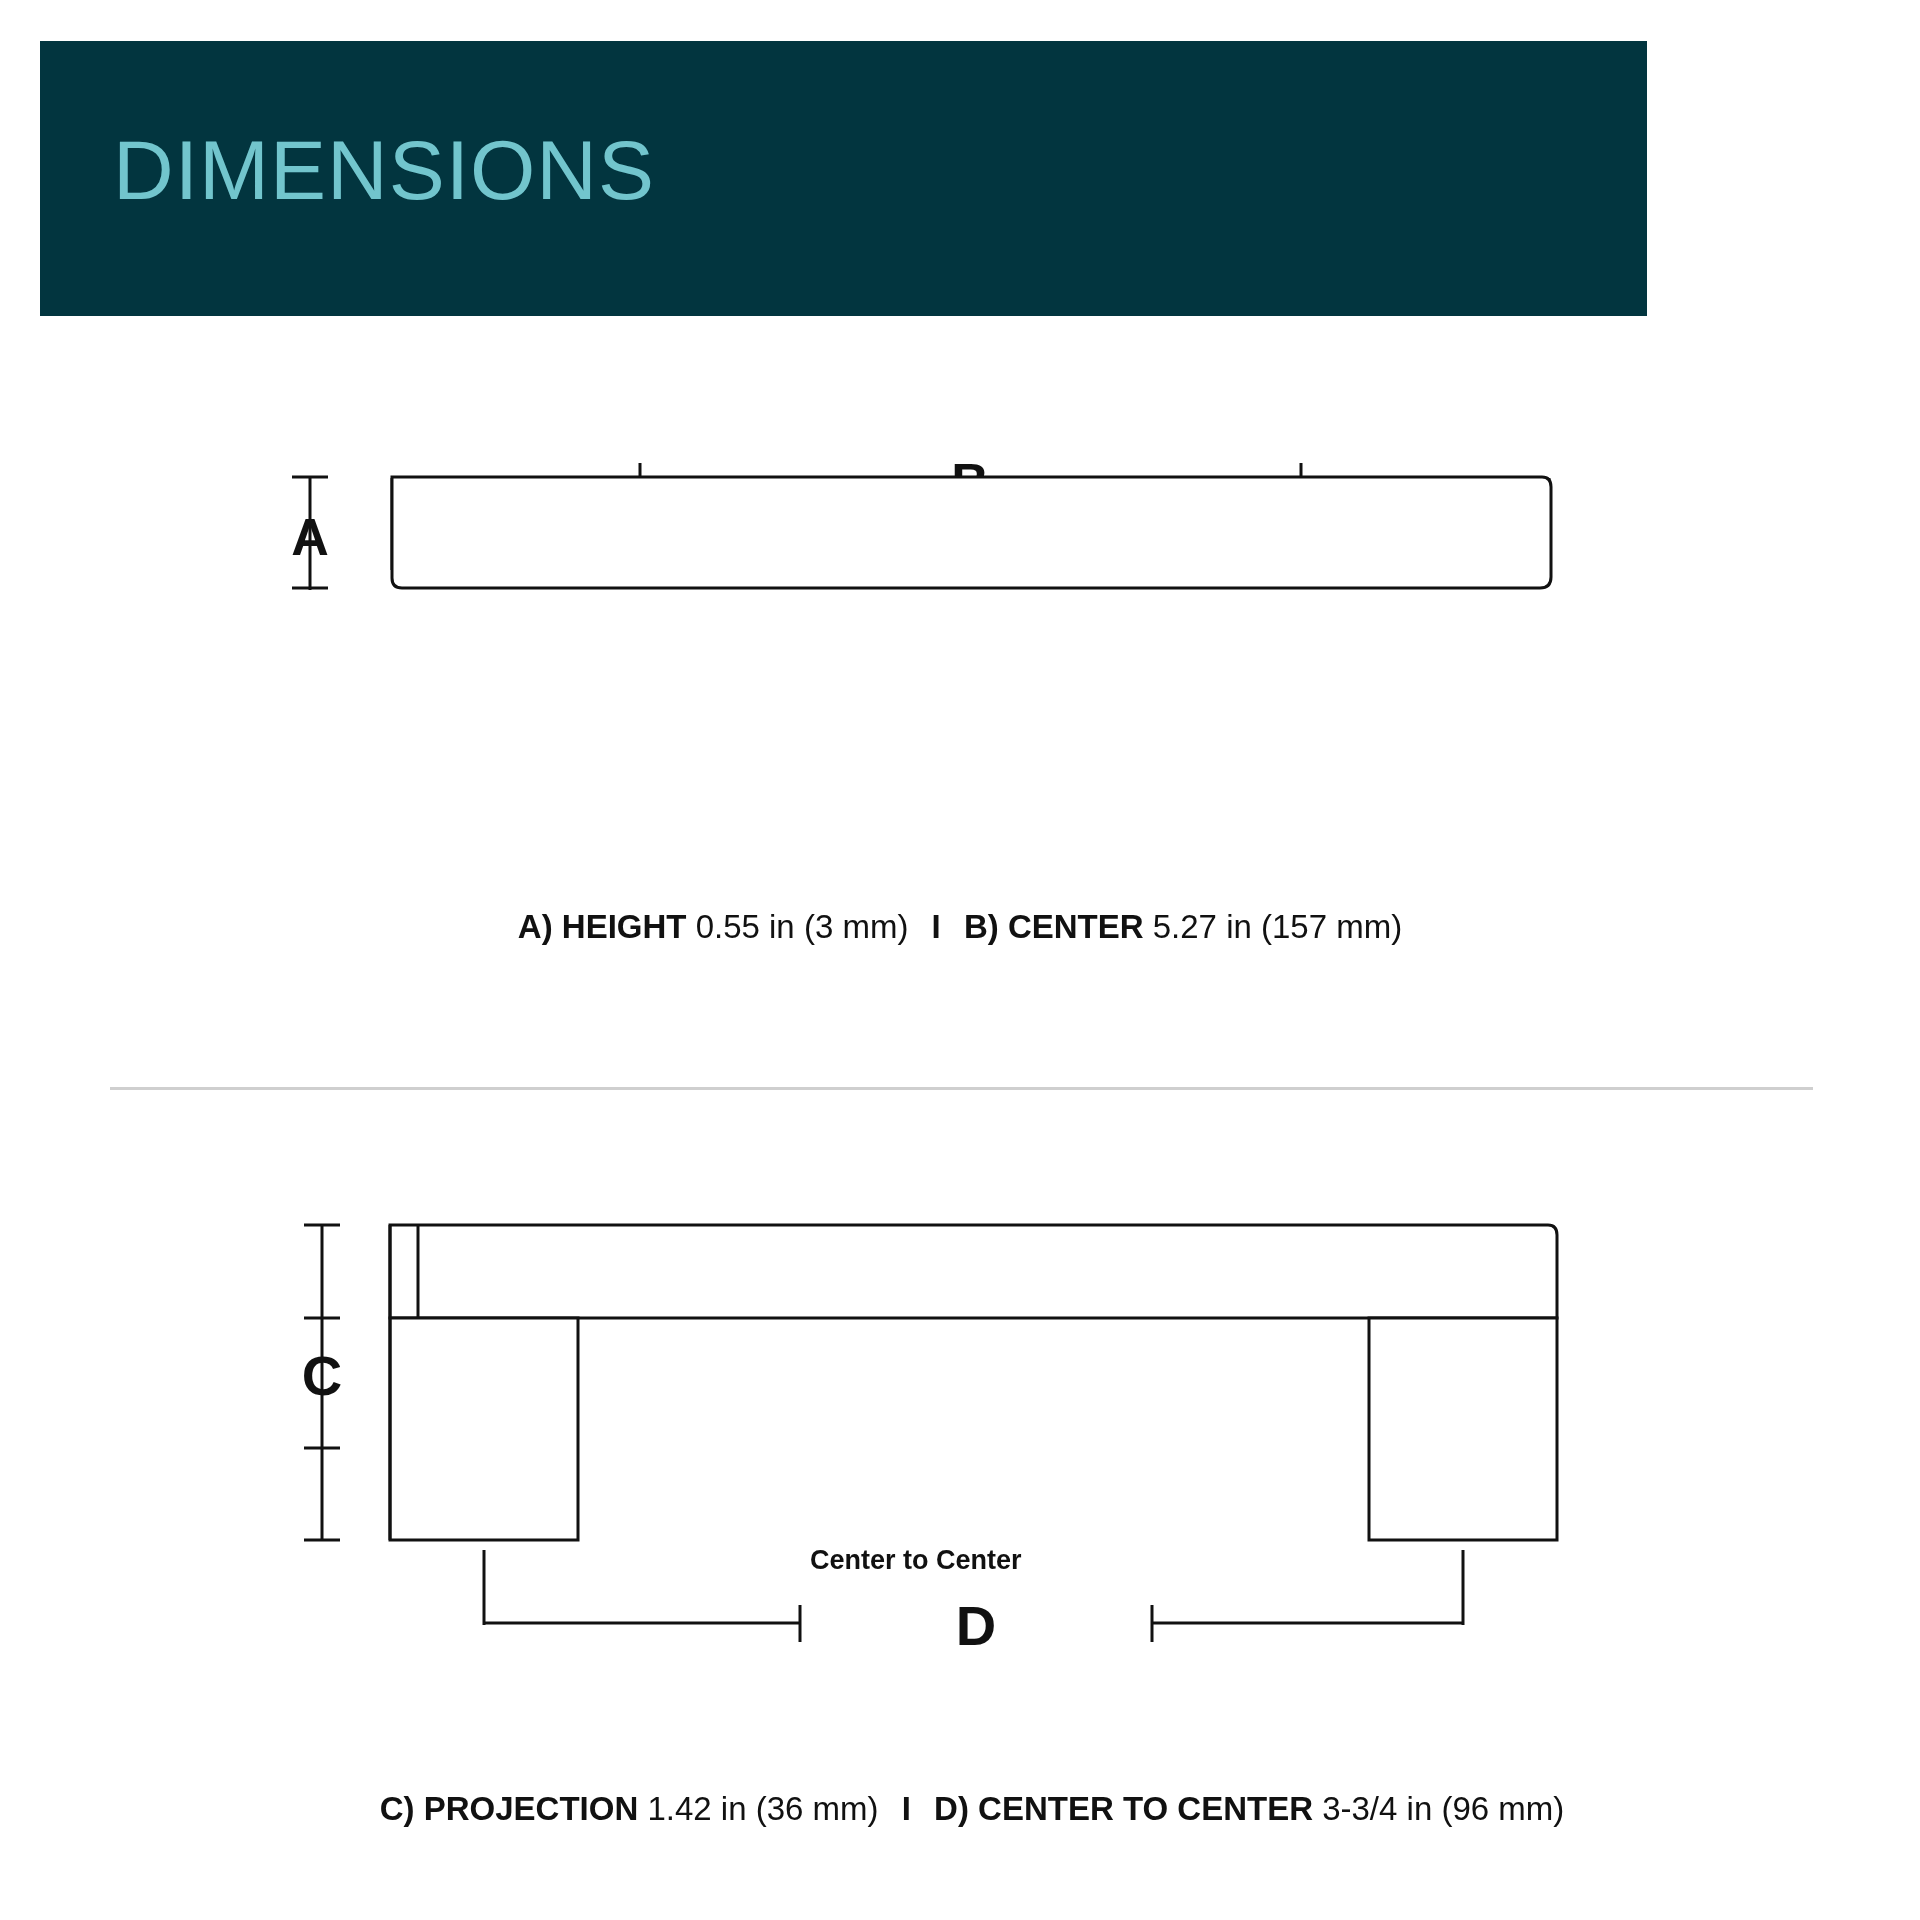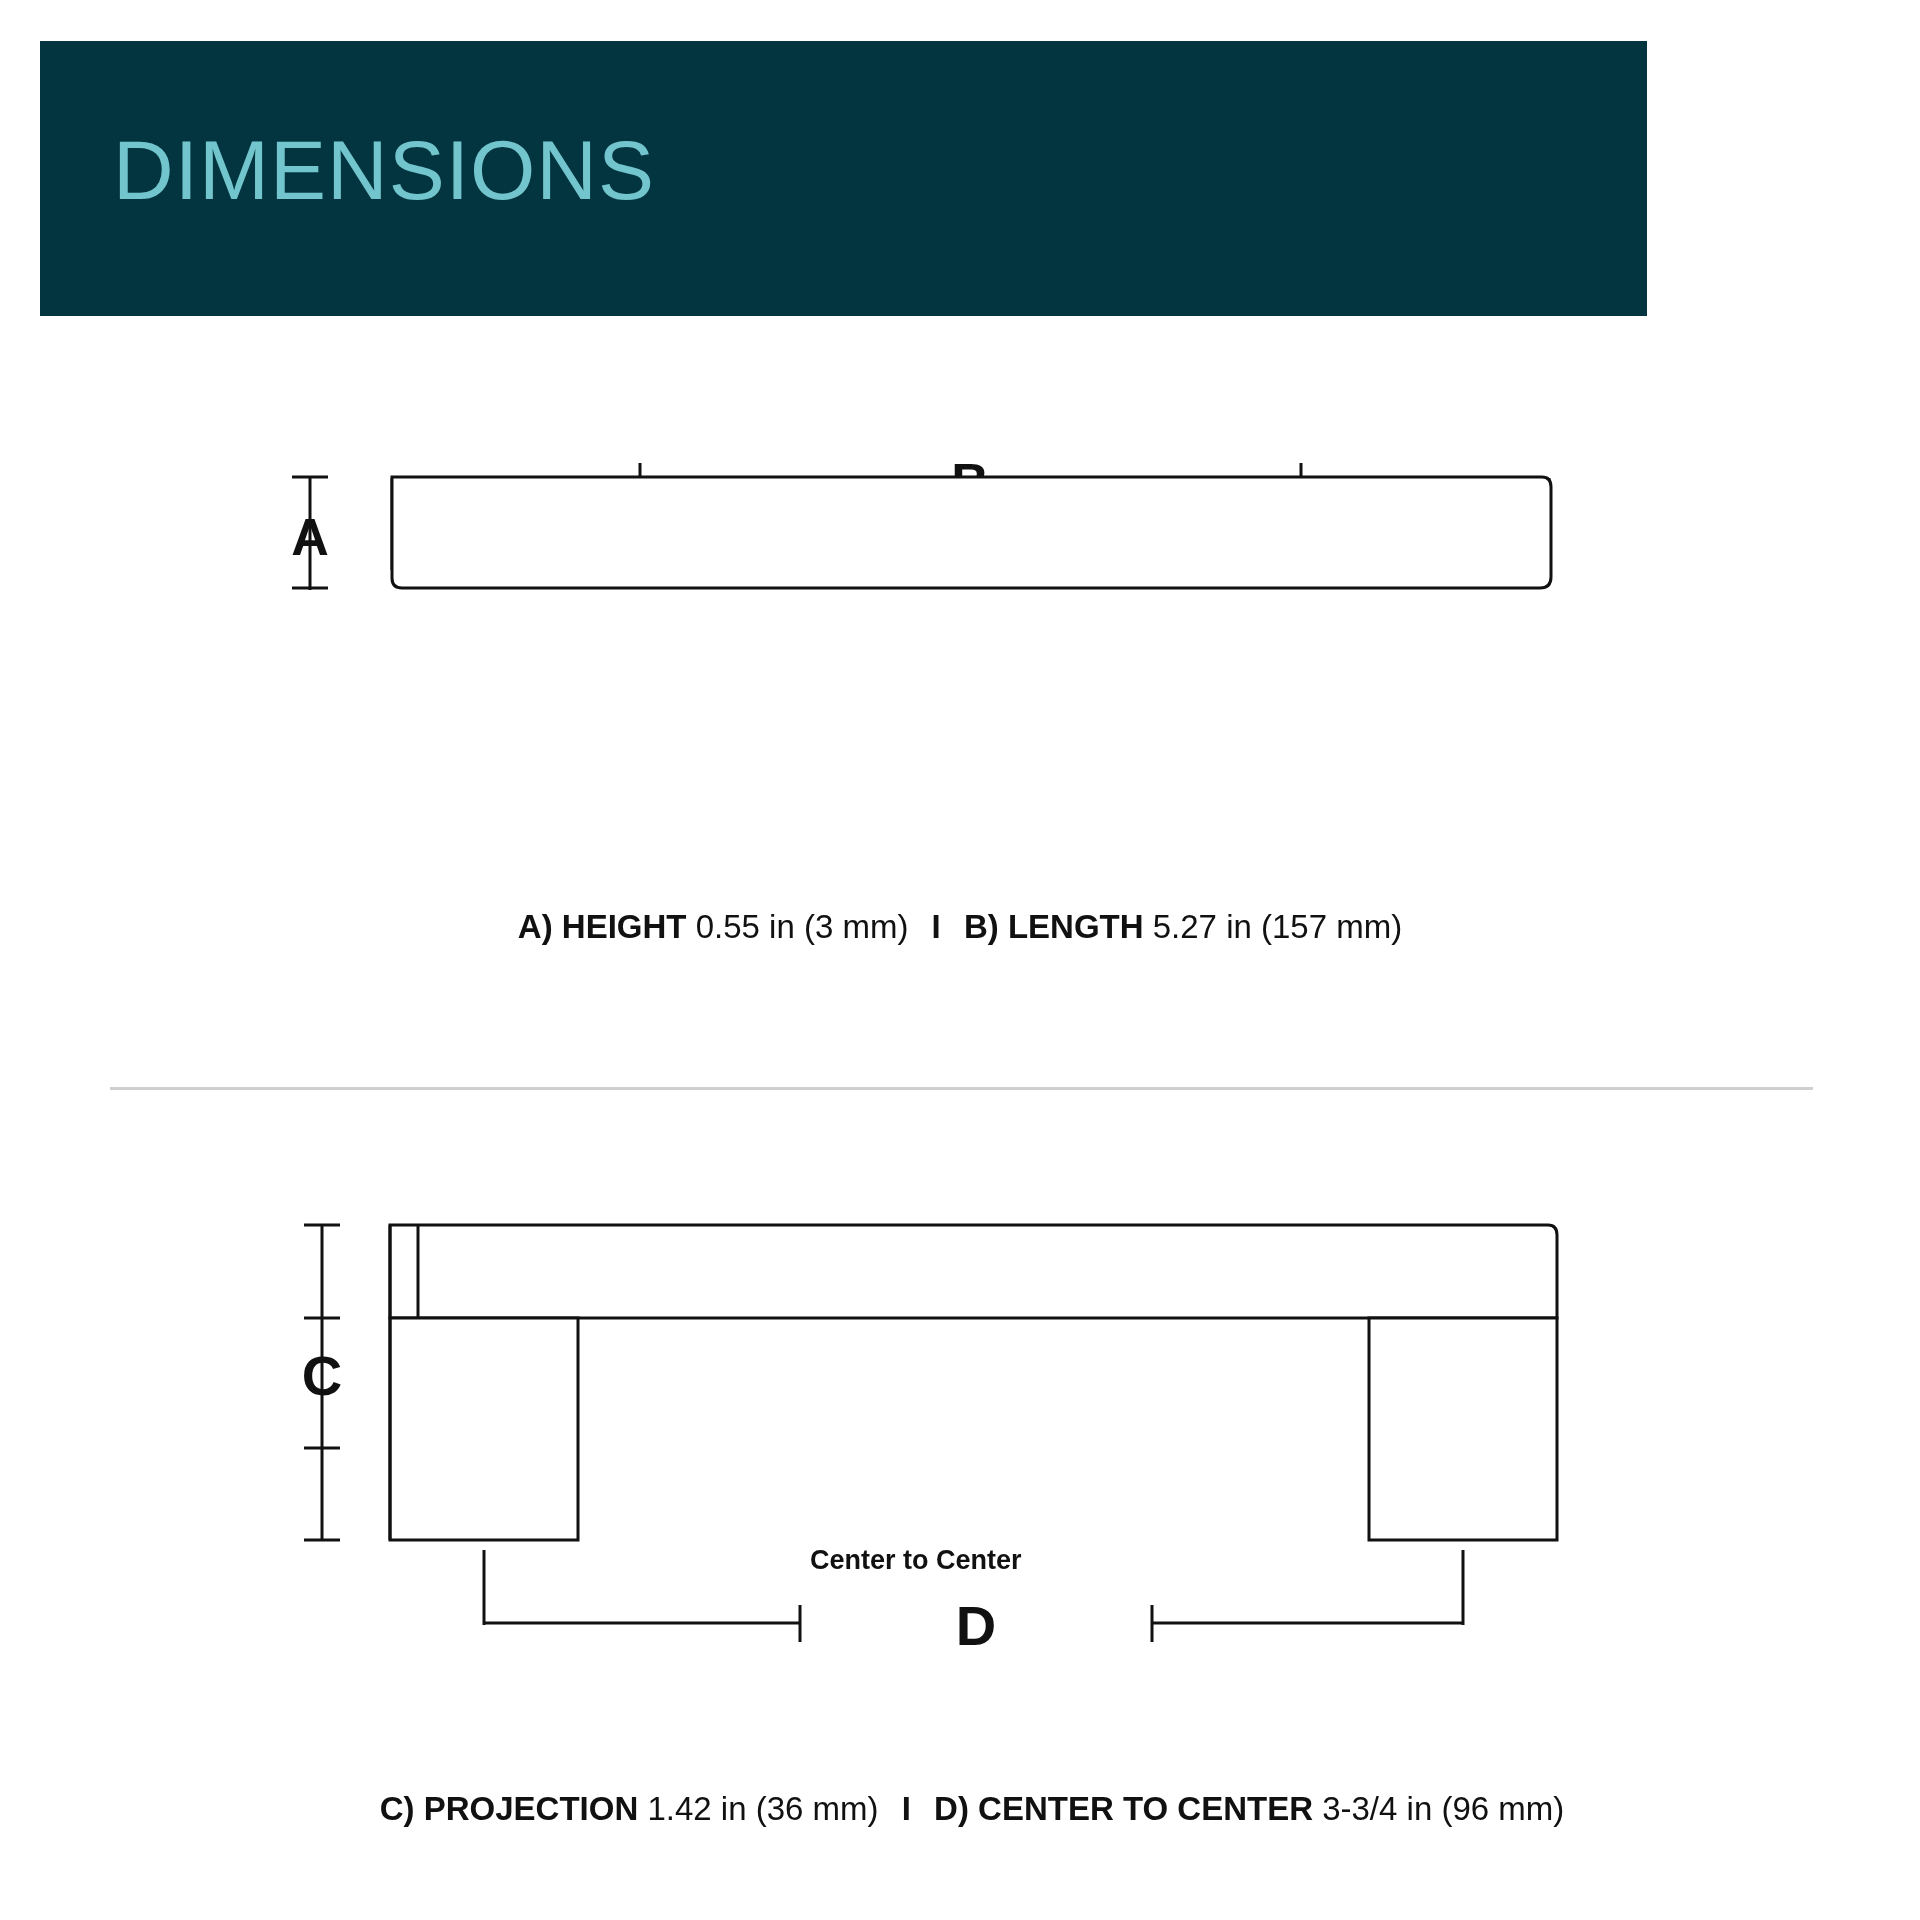--- a/index.html
+++ b/index.html
@@ -105,21 +105,21 @@
     <path d="M 112 22 L 1262 22 Q 1271 22 1271 32 L 1271 122 Q 1271 133 1260 133 L 122 133 Q 112 133 112 123 Z" stroke="#111" stroke-width="3" fill="#ffffff"></path>
   </svg>
 </div>
 
 <div class="caption" style="top:908px;">
   <span class="bold">A)</span>
   <span class="bold">HEIGHT</span>
   <span>0.55 in (3 mm)</span>
   <span class="sep">I</span>
   <span class="bold">B)</span>
-  <span class="bold">LENGTH</span>
+  <span class="bold">CENTER</span>
   <span>5.27 in (157 mm)</span>
 </div>
 
 <div class="divider"></div>
 
 <div class="diagram" style="left:280px; top:1205px;">
   <svg width="1320" height="460" viewBox="0 0 1320 460" fill="none" xmlns="http://www.w3.org/2000/svg">
 
     <line x1="42" y1="20" x2="42" y2="335" stroke="#111" stroke-width="3"></line>
     <line x1="24" y1="20" x2="60" y2="20" stroke="#111" stroke-width="3"></line>

